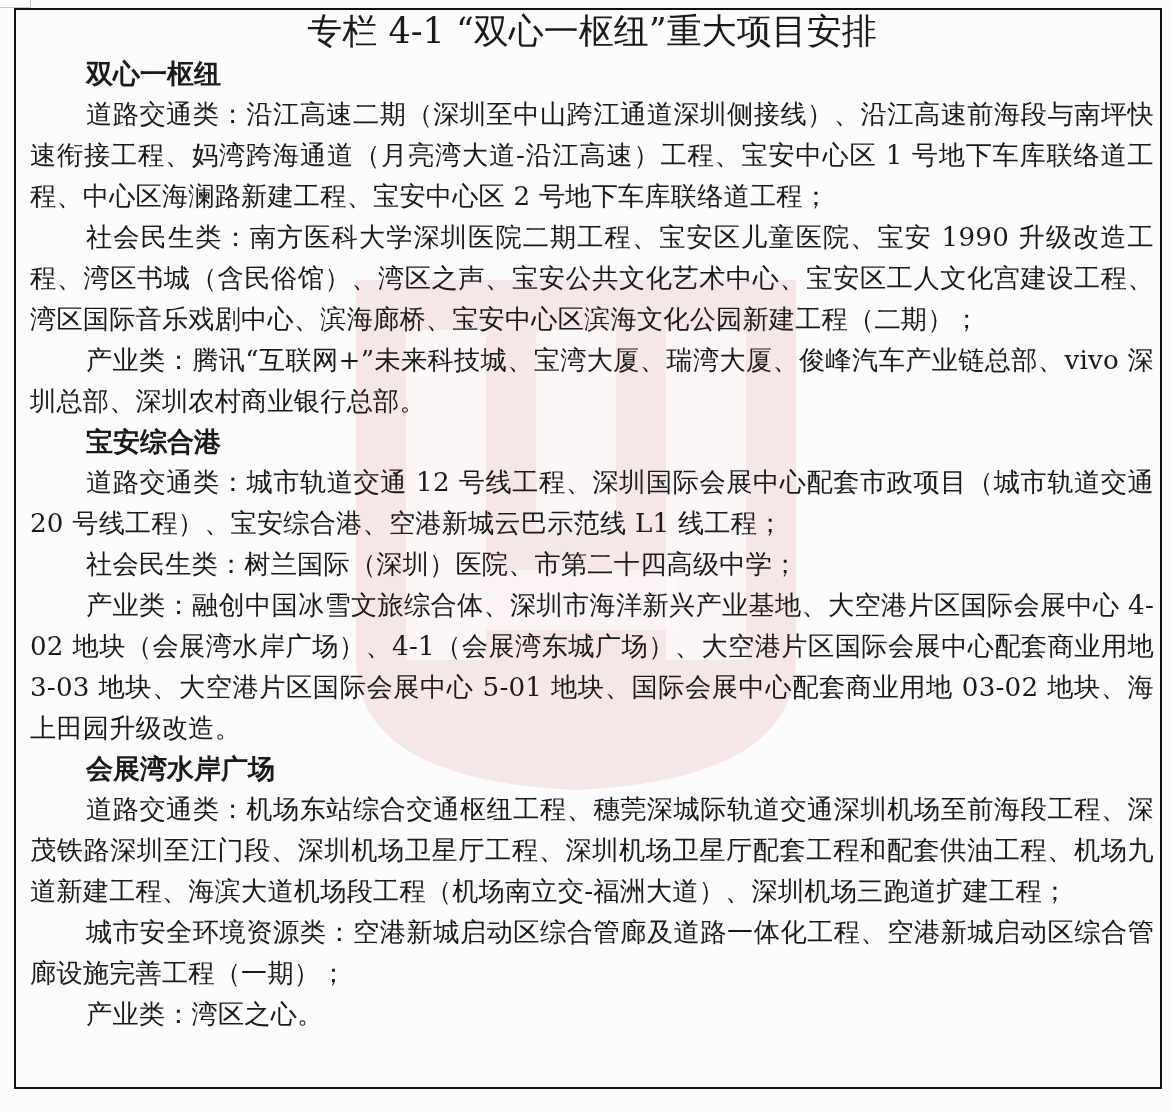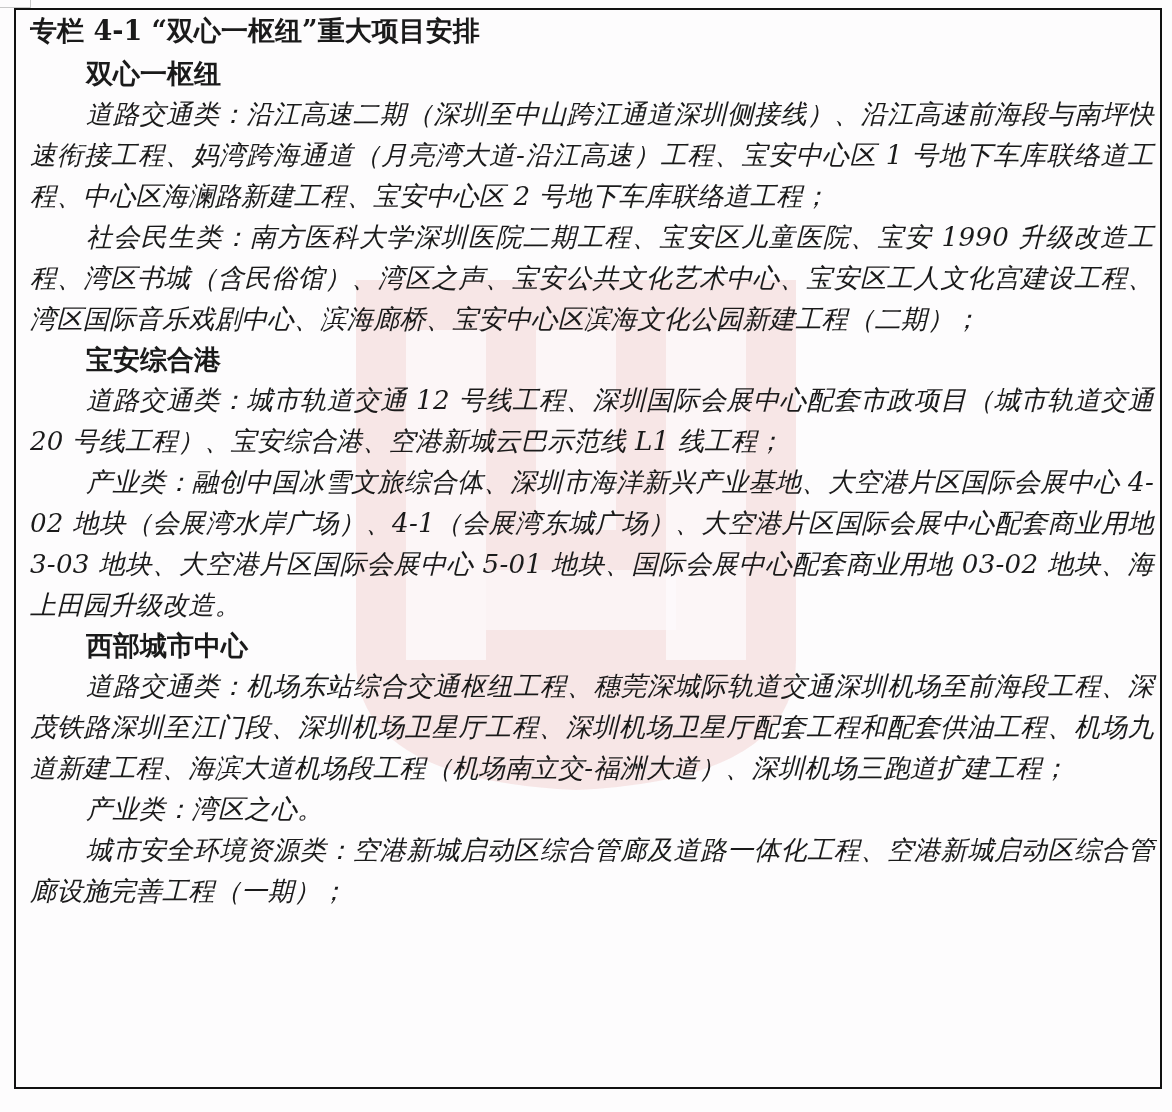--- a/index.html
+++ b/index.html
@@ -14,29 +14,29 @@
     .box {
       position: absolute; left: 14px; top: 8px; width: 1148px; height: 1081px;
       border: 2px solid #111; background: #fdfcfd; box-sizing: border-box;
     }
     .watermark {
       position: absolute; left: 320px; top: 230px; width: 480px; height: 560px;
       pointer-events: none;
     }
     .content { position: absolute; left: 14px; top: 0; width: 1124px; }
     .title {
-      text-align: left; font-size: 27px; font-weight: bold; height: 44px; line-height: 42px;
+      text-align: center; font-size: 35px; font-weight: normal; height: 44px; line-height: 42px;
       letter-spacing: 0px;
     }
     .section-heading {
       font-size: 27px; font-weight: bold; padding-left: 56px; height: 40px; line-height: 40px;
     }
     .para {
       font-size: 26.2px; line-height: 41px; text-indent: 56px; text-align: justify;
-      text-align-last: left; letter-spacing: 0.2px; font-style: italic;
+      text-align-last: left; letter-spacing: 0.2px;
     }
     .label { }
   </style>
 </head>
 <body>
 
 <div class="corner-mark"></div>
 
 <div class="box">
 
@@ -48,28 +48,30 @@
     <rect x="150" y="330" width="190" height="60" fill="#fdfcfd" opacity="0.6"></rect>
   </svg>
 
   <div class="content">
     <div class="title">专栏 4-1 “双心一枢纽”重大项目安排</div>
 
     <div>
       <div class="section-heading">双心一枢纽</div>
       <div class="para"><span class="label">道路交通类：</span><span>沿江高速二期（深圳至中山跨江通道深圳侧接线）、沿江高速前海段与南坪快速衔接工程、妈湾跨海通道（月亮湾大道-沿江高速）工程、宝安中心区 1 号地下车库联络道工程、中心区海澜路新建工程、宝安中心区 2 号地下车库联络道工程；</span></div>
       <div class="para"><span class="label">社会民生类：</span><span>南方医科大学深圳医院二期工程、宝安区儿童医院、宝安 1990 升级改造工程、湾区书城（含民俗馆）、湾区之声、宝安公共文化艺术中心、宝安区工人文化宫建设工程、湾区国际音乐戏剧中心、滨海廊桥、宝安中心区滨海文化公园新建工程（二期）；</span></div>
+      <div class="para"><span class="label">产业类：</span><span>腾讯“互联网+”未来科技城、宝湾大厦、瑞湾大厦、俊峰汽车产业链总部、vivo 深圳总部、深圳农村商业银行总部。</span></div>
     </div>
 
     <div>
       <div class="section-heading">宝安综合港</div>
       <div class="para"><span class="label">道路交通类：</span><span>城市轨道交通 12 号线工程、深圳国际会展中心配套市政项目（城市轨道交通 20 号线工程）、宝安综合港、空港新城云巴示范线 L1 线工程；</span></div>
+      <div class="para"><span class="label">社会民生类：</span><span>树兰国际（深圳）医院、市第二十四高级中学；</span></div>
       <div class="para"><span class="label">产业类：</span><span>融创中国冰雪文旅综合体、深圳市海洋新兴产业基地、大空港片区国际会展中心 4-02 地块（会展湾水岸广场）、4-1（会展湾东城广场）、大空港片区国际会展中心配套商业用地 3-03 地块、大空港片区国际会展中心 5-01 地块、国际会展中心配套商业用地 03-02 地块、海上田园升级改造。</span></div>
     </div>
 
     <div>
-      <div class="section-heading">西部城市中心</div>
+      <div class="section-heading">会展湾水岸广场</div>
       <div class="para"><span class="label">道路交通类：</span><span>机场东站综合交通枢纽工程、穗莞深城际轨道交通深圳机场至前海段工程、深茂铁路深圳至江门段、深圳机场卫星厅工程、深圳机场卫星厅配套工程和配套供油工程、机场九道新建工程、海滨大道机场段工程（机场南立交-福洲大道）、深圳机场三跑道扩建工程；</span></div>
+      <div class="para"><span class="label">城市安全环境资源类：</span><span>空港新城启动区综合管廊及道路一体化工程、空港新城启动区综合管廊设施完善工程（一期）；</span></div>
       <div class="para"><span class="label">产业类：</span><span>湾区之心。</span></div>
-      <div class="para"><span class="label">城市安全环境资源类：</span><span>空港新城启动区综合管廊及道路一体化工程、空港新城启动区综合管廊设施完善工程（一期）；</span></div>
     </div>
   </div>
 </div>
 
 </body></html>

